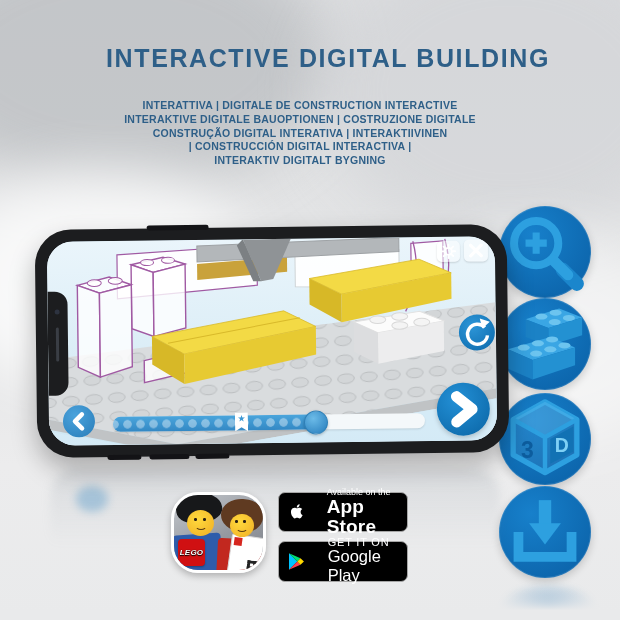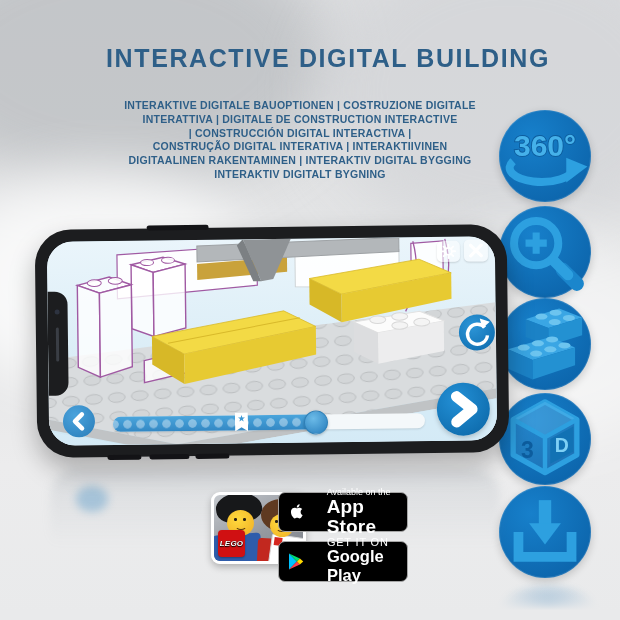--- a/index.html
+++ b/index.html
@@ -66,24 +66,24 @@
         background-size:13px 15px;background-position:8px 50%;background-repeat:repeat-x;}
   .marker{position:absolute;left:122px;top:-3px;width:13px;height:19px;background:#fff;
           clip-path:polygon(0 0,100% 0,100% 100%,50% 78%,0 100%);
           display:flex;justify-content:center;}
   .marker span{font-size:9px;line-height:13px;color:#3d98d4;}
   .knob{position:absolute;left:191px;top:-4.5px;width:24px;height:24px;border-radius:50%;
         background:radial-gradient(circle at 38% 32%, #6cbbe8, #3388c4 80%);
         border:1px solid #2e7fb6;box-shadow:0 1px 3px rgba(0,0,0,.25);box-sizing:border-box;}
 
   
-  .app-icon{position:absolute;left:171px;top:492px;width:95px;height:72px;border-radius:9px;
+  .app-icon{position:absolute;left:171px;top:492px;width:95px;height:81px;border-radius:27px;
             border:3px solid #fff;box-sizing:border-box;overflow:hidden;
             background:linear-gradient(150deg,#c5c9ce 0%,#9599a0 55%,#7e8289 100%);
-            box-shadow:0 3px 7px rgba(0,0,0,.25);margin-left:40px;}
+            box-shadow:0 3px 7px rgba(0,0,0,.25);}
   .ai{position:absolute;}
   .hair-l{left:2px;top:-2px;width:46px;height:30px;border-radius:50% 60% 45% 50%;background:#17181a;transform:rotate(-8deg);}
   .face-l{left:13px;top:15px;width:27px;height:26px;border-radius:50%;
           background:radial-gradient(circle at 40% 35%, #ffd93d, #f0ae24);}
   .smile{width:10px;height:6px;border:1.6px solid transparent;border-bottom-color:#5a3b10;border-radius:50%;}
   .smile-l{left:21px;top:27px;}
   .eye{width:2.6px;height:2.6px;border-radius:50%;background:#2b2013;}
   .eye-l1{left:20px;top:23px;} .eye-l2{left:29px;top:23px;}
   .torso-l{left:0px;top:39px;width:48px;height:48px;background:#2e5cab;transform:rotate(-4deg);border-radius:4px;}
   .hair-r{left:47px;top:4px;width:42px;height:33px;border-radius:55% 50% 50% 55%;background:#5f3a21;transform:rotate(4deg);}
@@ -105,21 +105,21 @@
 
   .badge{position:absolute;left:278px;width:130px;background:#000;border-radius:7px;
          border:1px solid #a6a6a6;box-sizing:border-box;display:flex;align-items:center;
          padding:0 8px 0 10px;gap:22px;color:#fff;}
   .badge-apple{top:492px;height:40px;}
   .badge-google{top:541px;height:41px;}
   .badge .txt{display:flex;flex-direction:column;justify-content:center;}
   .badge-apple .tag{font-size:9px;line-height:10px;}
   .badge-apple .name{font-size:19px;line-height:20px;font-weight:bold;letter-spacing:.2px;}
   .badge-google .tag{font-size:11px;line-height:9px;letter-spacing:.8px;}
-  .badge-google .name{font-size:16.5px;line-height:19px;font-weight:bold;}
+  .badge-google .name{font-size:16.5px;line-height:19px;font-weight:normal;}
 
   
   .refl-phone{position:absolute;left:50px;top:468px;width:450px;height:92px;border-radius:28px;
               background:linear-gradient(180deg,rgba(160,170,178,.42),rgba(231,232,233,0) 85%);
               filter:blur(5px);opacity:.6;}
   .refl-dot{position:absolute;left:76px;top:486px;width:32px;height:26px;border-radius:50%;
             background:rgba(80,150,200,.4);filter:blur(4px);}
   .refl-circle{position:absolute;left:502px;top:584px;width:92px;height:48px;border-radius:50%;
                background:radial-gradient(rgba(13,103,174,.55),rgba(13,103,174,0) 75%);filter:blur(3px);}
   .fade-bottom{position:absolute;left:0;top:588px;width:620px;height:32px;
@@ -131,35 +131,27 @@
 <div class="stage">
 
   <div class="blob blob1"></div>
   <div class="blob blob2"></div>
   <div class="blob blob3"></div>
   <div class="blob blob4"></div>
 
   <h1 class="title">INTERACTIVE DIGITAL BUILDING</h1>
 
   <div class="subtitle">
+    <div>INTERATTIVA | DIGITALE DE CONSTRUCTION INTERACTIVE</div>
     <div>INTERAKTIVE DIGITALE BAUOPTIONEN | COSTRUZIONE DIGITALE</div>
-    <div>INTERATTIVA | DIGITALE DE CONSTRUCTION INTERACTIVE</div>
+    <div>CONSTRUÇÃO DIGITAL INTERATIVA | INTERAKTIIVINEN</div>
     <div>| CONSTRUCCIÓN DIGITAL INTERACTIVA |</div>
-    <div>CONSTRUÇÃO DIGITAL INTERATIVA | INTERAKTIIVINEN</div>
-    <div>DIGITAALINEN RAKENTAMINEN | INTERAKTIV DIGITAL BYGGING</div>
     <div>INTERAKTIV DIGITALT BYGNING</div>
   </div>
 
-  <div class="feature f1">
-    <svg viewBox="0 0 52 52">
-      <text x="26" y="26" text-anchor="middle" font-size="17" font-weight="bold" fill="#45b1ea" stroke="#0d5d9e" stroke-width="1" paint-order="stroke">360°</text>
-      <path d="M8 29 a 18 8 0 1 0 34 4" fill="none" stroke="#2da0e0" stroke-width="4.5"></path>
-      <polygon points="38,27 50,32 38,41" fill="#2da0e0"></polygon>
-    </svg>
-  </div>
   <div class="feature f2">
     <svg viewBox="0 0 52 52">
       <path d="M36 36 L44 44" stroke="#1b86cc" stroke-width="8" stroke-linecap="round"></path>
       <circle cx="21" cy="21" r="12.5" fill="none" stroke="#2da0e0" stroke-width="4.5"></circle>
       <path d="M21 15 v12 M15 21 h12" stroke="#2da0e0" stroke-width="4"></path>
       <path d="M30.5 30.5 L39 39" stroke="#2da0e0" stroke-width="6" stroke-linecap="round"></path>
     </svg>
   </div>
   <div class="feature f3">
     <svg viewBox="0 0 52 52">

